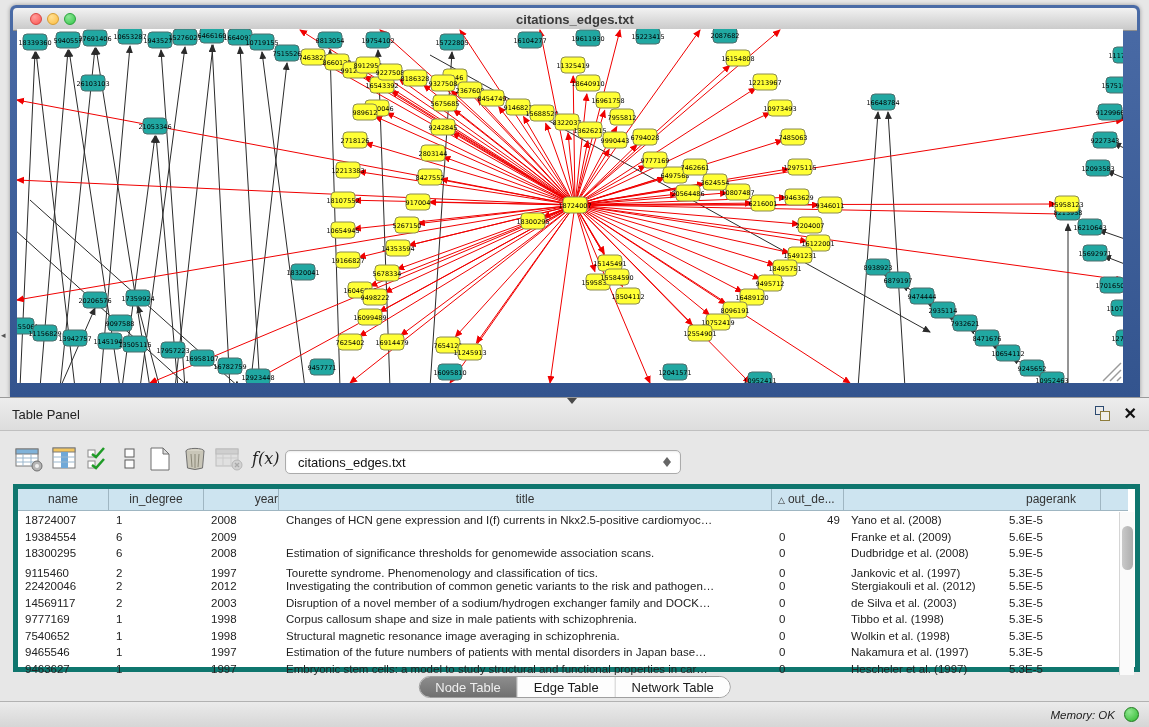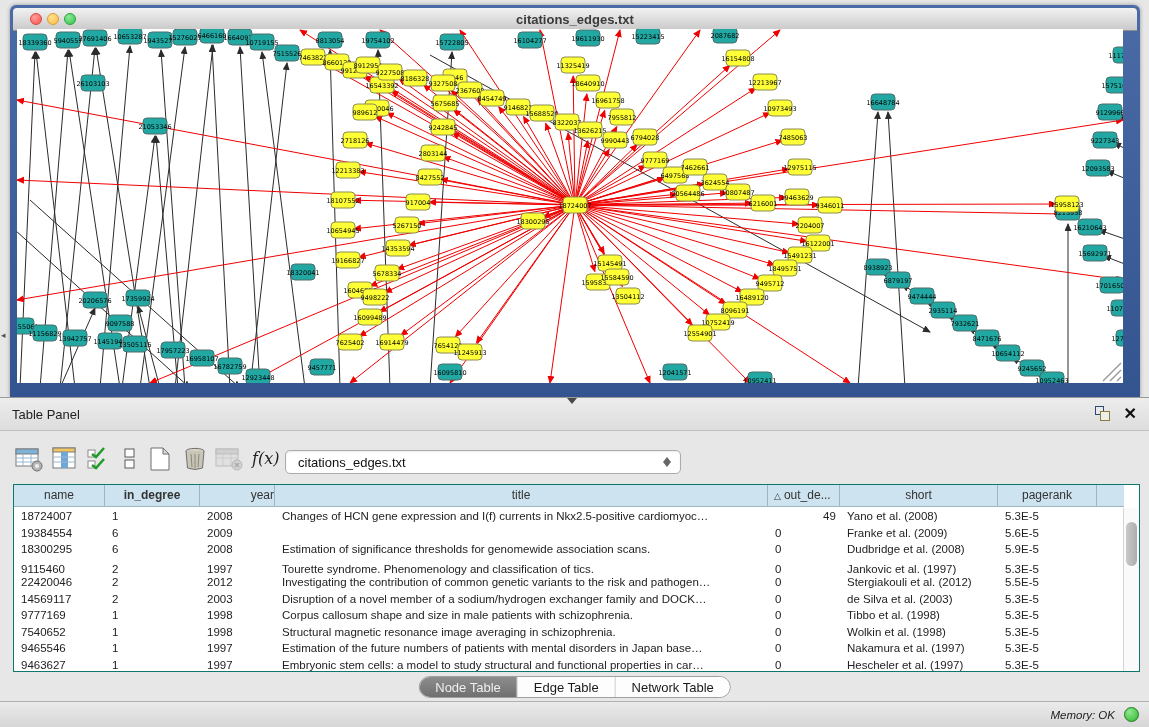--- a/index.html
+++ b/index.html
@@ -45,21 +45,21 @@
   .tbtn { position:absolute; top:14px; height:28px; }
   #fx-label { font-size:16px; font-style:italic; font-family:"DejaVu Serif", serif; color:#222; top:17px; }
   #table-select { left:285px; top:18px; width:396px; height:24px; background:#fff;
     border:1px solid #ababab; border-radius:5px; box-shadow:inset 0 1px 2px rgba(0,0,0,.08); }
   #table-select-value { left:12px; top:4px; font-size:13px; color:#111; }
   .spin { position:absolute; right:9px; width:0; height:0; border-left:4px solid transparent; border-right:4px solid transparent; }
   .spin.up { top:6px; border-bottom:5px solid #666; }
   .spin.dn { bottom:6px; border-top:5px solid #666; }
 
   
-  #table-box { left:13px; top:484px; width:1127px; height:188px; background:#fff; border:1px solid #0f766e; }
+  #table-box { left:13px; top:484px; width:1127px; height:188px; background:#fff; border:5px solid #0f766e; }
   #thead { left:0; top:0; height:22px; width:1110px; background:#cde4f0; border-bottom:1px solid #9fb6c2; }
   .th { position:absolute; top:0; height:22px; font-size:12px; color:#333; text-align:center; line-height:21px;
     border-right:1px solid #9fb6c2; overflow:hidden; white-space:nowrap; }
   .sort-glyph { font-size:9px; margin-right:3px; }
   .trow { position:absolute; height:17px; width:1110px; }
   .td { position:absolute; top:0; height:17px; font-size:11.5px; color:#222; line-height:16px;
     padding-left:7px; overflow:hidden; white-space:nowrap; }
   #vscroll { right:1px; top:23px; width:15px; height:163px; background:#fafafa; border-left:1px solid #d5d5d5; }
   #vscroll-thumb { left:2px; top:14px; width:11px; height:44px; background:linear-gradient(90deg,#c9c9c9,#adadad); border-radius:6px; }
 
@@ -832,25 +832,24 @@
   <div class="abs" id="table-select">
     <div class="abs" id="table-select-value">citations_edges.txt</div>
     <span class="spin up"></span>
     <span class="spin dn"></span>
   </div>
 </div>
 
 <div class="abs" id="table-box">
   <div class="abs" id="thead">
       <div class="th" style="left: 0px; width: 91px;">name</div>
-      <div class="th" style="left: 91px; width: 95px; font-weight: bold;">in_degree</div>
+      <div class="th" style="left: 91px; width: 95px;">in_degree</div>
       <div class="th" style="left: 186px; width: 75px; text-align: right;">year</div>
       <div class="th" style="left: 261px; width: 493px;">title</div>
       <div class="th" style="left: 754px; width: 72px; text-align: left; padding-left: 6px;"><span class="sort-glyph">△</span>out_de...</div>
-      <div class="th" style="left: 826px; width: 158px;">short</div>
       <div class="th" style="left: 984px; width: 99px;">pagerank</div>
     </div>
   <div class="abs" id="tbody" style="left:0;top:23px;width:1110px;height:164px;">
       <div class="trow" style="top: 0px;">
         <div class="td" style="left: 0px; width: 91px;">18724007</div>
         <div class="td" style="left: 91px; width: 95px;">1</div>
         <div class="td" style="left: 186px; width: 75px;">2008</div>
         <div class="td" style="left: 261px; width: 493px;">Changes of HCN gene expression and I(f) currents in Nkx2.5-positive cardiomyoc…</div>
         <div class="td" style="left: 754px; width: 72px; margin-left: 48px;">49</div>
         <div class="td" style="left: 826px; width: 158px;">Yano et al. (2008)</div>

